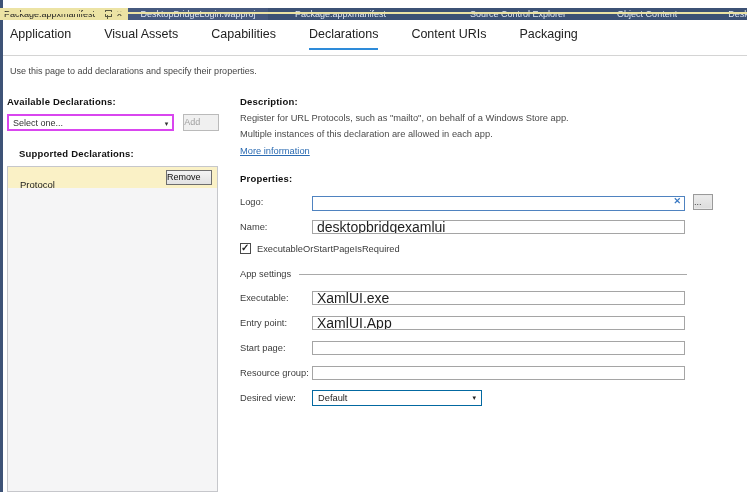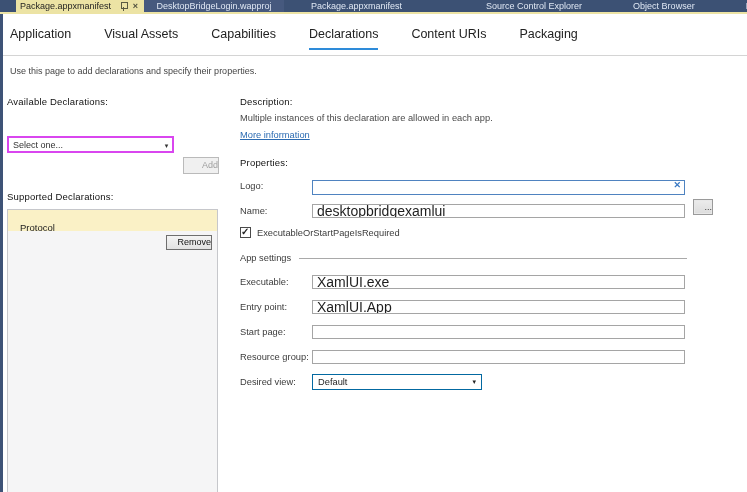--- a/index.html
+++ b/index.html
@@ -8,22 +8,22 @@
     font-family: "Liberation Sans", sans-serif;
     background: #ffffff;
     position: relative;
     overflow: hidden;
     color: #1e1e1e;
   }
   
   .left-edge { position: absolute; left: 0; top: 0; width: 3px; height: 492px; background: #3e5377; z-index: 5; }
 
   
-  .tabstrip { position: absolute; top: 0; left: 0; width: 747px; height: 12px;
-    background: #3c5174; display: flex; overflow: hidden; z-index: 6; padding-left: 16px; }
+  .tabstrip { position: absolute; top: 8px; left: 0; width: 747px; height: 12px;
+    background: #3c5174; display: flex; overflow: hidden; z-index: 6; }
   .tabstrip-underline { position: absolute; top: 12px; left: 0; width: 747px; height: 2px; background: #ece3a4; z-index: 6; }
   .doc-tab { flex: 0 0 auto; display: flex; align-items: center; height: 12px;
     font-size: 9px; color: #dfe7f3; white-space: nowrap; }
   .doc-tab.active { background: #ece3a4; color: #1f1f1f; width: 128px; padding: 0 4px; }
   .doc-tab.lighter { background: #46597e; width: 140px; justify-content: center; }
   .doc-tab.plain3 { padding: 0 27px; }
   .doc-tab.plain4 { margin-left: 30px; padding: 0 27px; }
   .doc-tab.plain5 { padding: 0 24px; }
   .doc-tab.plain6 { padding: 0 27px; }
   .doc-tab .lbl { overflow: hidden; text-overflow: clip; }
@@ -37,30 +37,30 @@
   
   .nav { position: absolute; top: 27px; left: 10px; display: flex; gap: 33px; z-index: 2; }
   .nav-tab { font-size: 12.5px; color: #222; padding-bottom: 7px; cursor: default; }
   .nav-tab.selected { border-bottom: 2px solid #2e8bd9; }
   .nav-rule { position: absolute; top: 55px; left: 3px; width: 744px; height: 1px; background: #d4d4d4; }
 
   .intro { position: absolute; top: 66px; left: 10px; font-size: 9px; color: #454545; }
 
   
   .left-col { position: absolute; left: 7px; top: 96px; width: 212px; }
-  .section-label { font-size: 9.5px; font-weight: normal; color: #111; letter-spacing: .2px; }
+  .section-label { font-size: 9.5px; font-weight: bold; color: #111; letter-spacing: .2px; }
   .combo-row { display: flex; margin-top: 7px; align-items: center; }
   .combo { position: relative; width: 168px; height: 17px; background: #fff; border: 2px solid #d946ef;
     font-size: 9px; color: #333; line-height: 15px; padding: 0 16px 0 4px; }
   .combo .arrow { position: absolute; right: 4px; top: 0; line-height: 15px; font-size: 7px; color: #333; }
   .combo .arrow::before { content: "▾"; }
-  .btn { font-size: 9px; text-align: right; margin-top: 43px; }
+  .btn { font-size: 9px; text-align: left; }
   .btn-add { width: 36px; height: 17px; margin-left: 9px; line-height: 15px;
     background: #f0f0f0; border: 1px solid #bababa; color: #a0a0a0; }
-  .supported-label { margin-top: 17px; }
+  .supported-label { margin-top: 17px; margin-left: 12px; }
   .listbox { margin-top: 7px; width: 211px; height: 326px; background: #f5f5f6; border: 1px solid #c6c7cb; }
   .list-row { height: 21px; display: flex; align-items: center; background: #faf1c6; }
   .list-row .item-name { flex: 1; padding-left: 12px; font-size: 9.5px; color: #222; margin-top: 14px; }
   .btn-remove { width: 46px; height: 15px; margin-right: 5px; line-height: 13px;
     background: linear-gradient(#f4f4f4, #e2e2e2); border: 1px solid #6e6e6e; color: #111; }
 
   
   .right-col { position: absolute; left: 240px; top: 96px; width: 490px; }
   .desc-line { font-size: 9.3px; color: #4a4a4a; margin-top: 6px; }
   .link { display: inline-block; margin-top: 7px; font-size: 9.3px; color: #2b6bb2; text-decoration: underline; cursor: pointer; }
@@ -105,21 +105,21 @@
   <div class="doc-tab lighter">
     <span class="lbl">DesktopBridgeLogin.wapproj</span>
   </div>
   <div class="doc-tab plain3">
     <span class="lbl">Package.appxmanifest</span>
   </div>
   <div class="doc-tab plain4">
     <span class="lbl">Source Control Explorer</span>
   </div>
   <div class="doc-tab plain5">
-    <span class="lbl">Object Browser</span>
+    <span class="lbl">Object Content</span>
   </div>
   <div class="doc-tab plain6">
     <span class="lbl">DesktopUWP</span>
   </div>
 </div>
 <div class="tabstrip-underline"></div>
 
 <div class="nav">
   <div class="nav-tab">Application</div>
   <div class="nav-tab">Visual Assets</div>
@@ -145,20 +145,21 @@
   <div class="listbox">
     <div class="list-row">
       <span class="item-name">Protocol</span>
       <div class="btn btn-remove">Remove</div>
     </div>
   </div>
 </div>
 
 <div class="right-col">
   <div class="section-label">Description:</div>
+  <div class="desc-line">Register for URL Protocols, such as "mailto", on behalf of a Windows Store app.</div>
   <div class="desc-line">Multiple instances of this declaration are allowed in each app.</div>
   <div><span class="link">More information</span></div>
 
   <div class="section-label props-heading">Properties:</div>
 
   <div class="frow">
     <span class="flabel">Logo:</span>
     <span class="logo-wrap">
       <input class="tinput" type="text" value="" style="">
       <span class="clear-x"></span>

